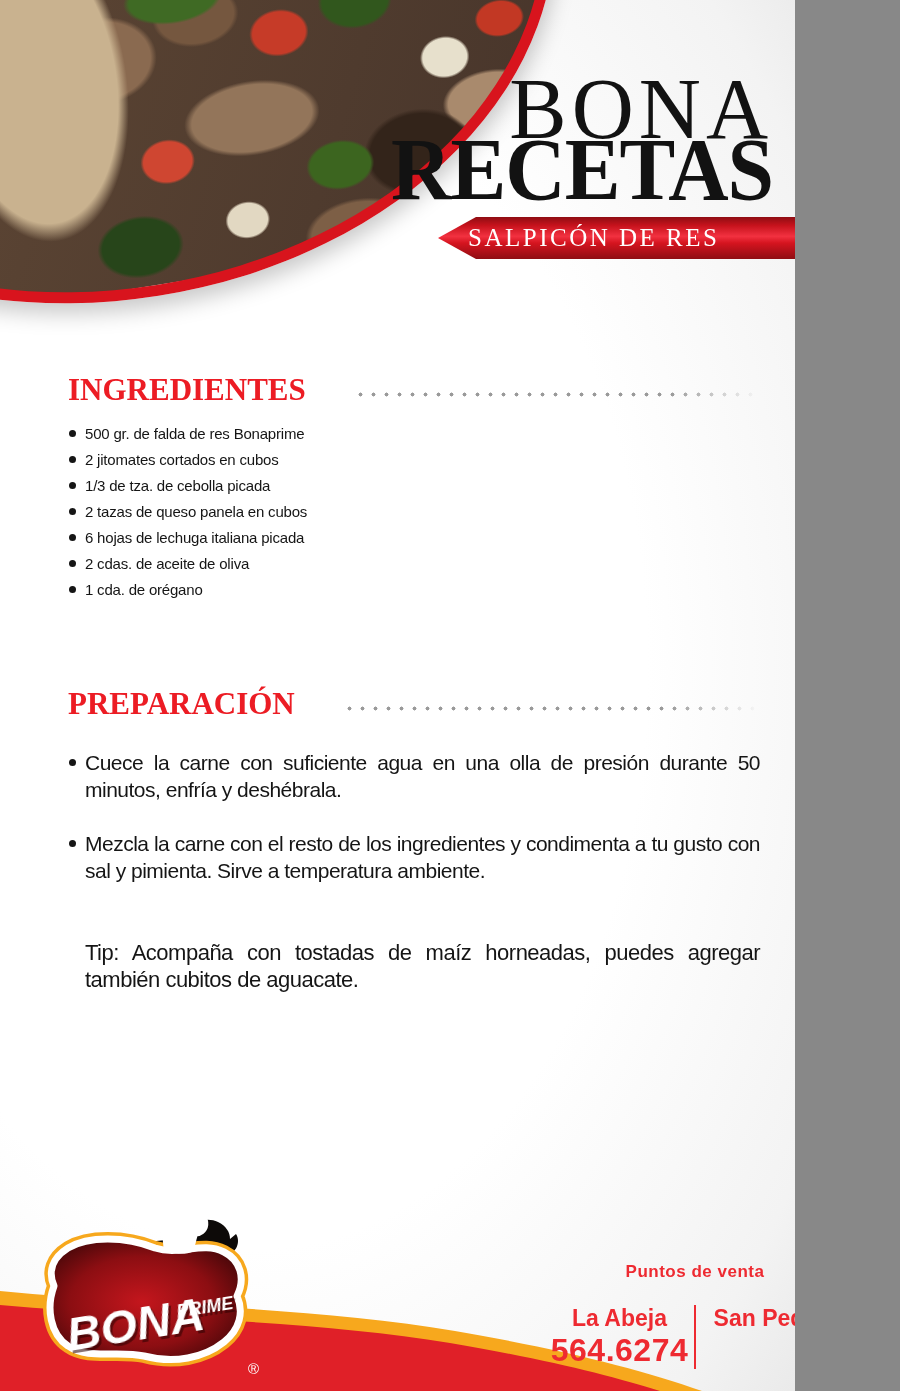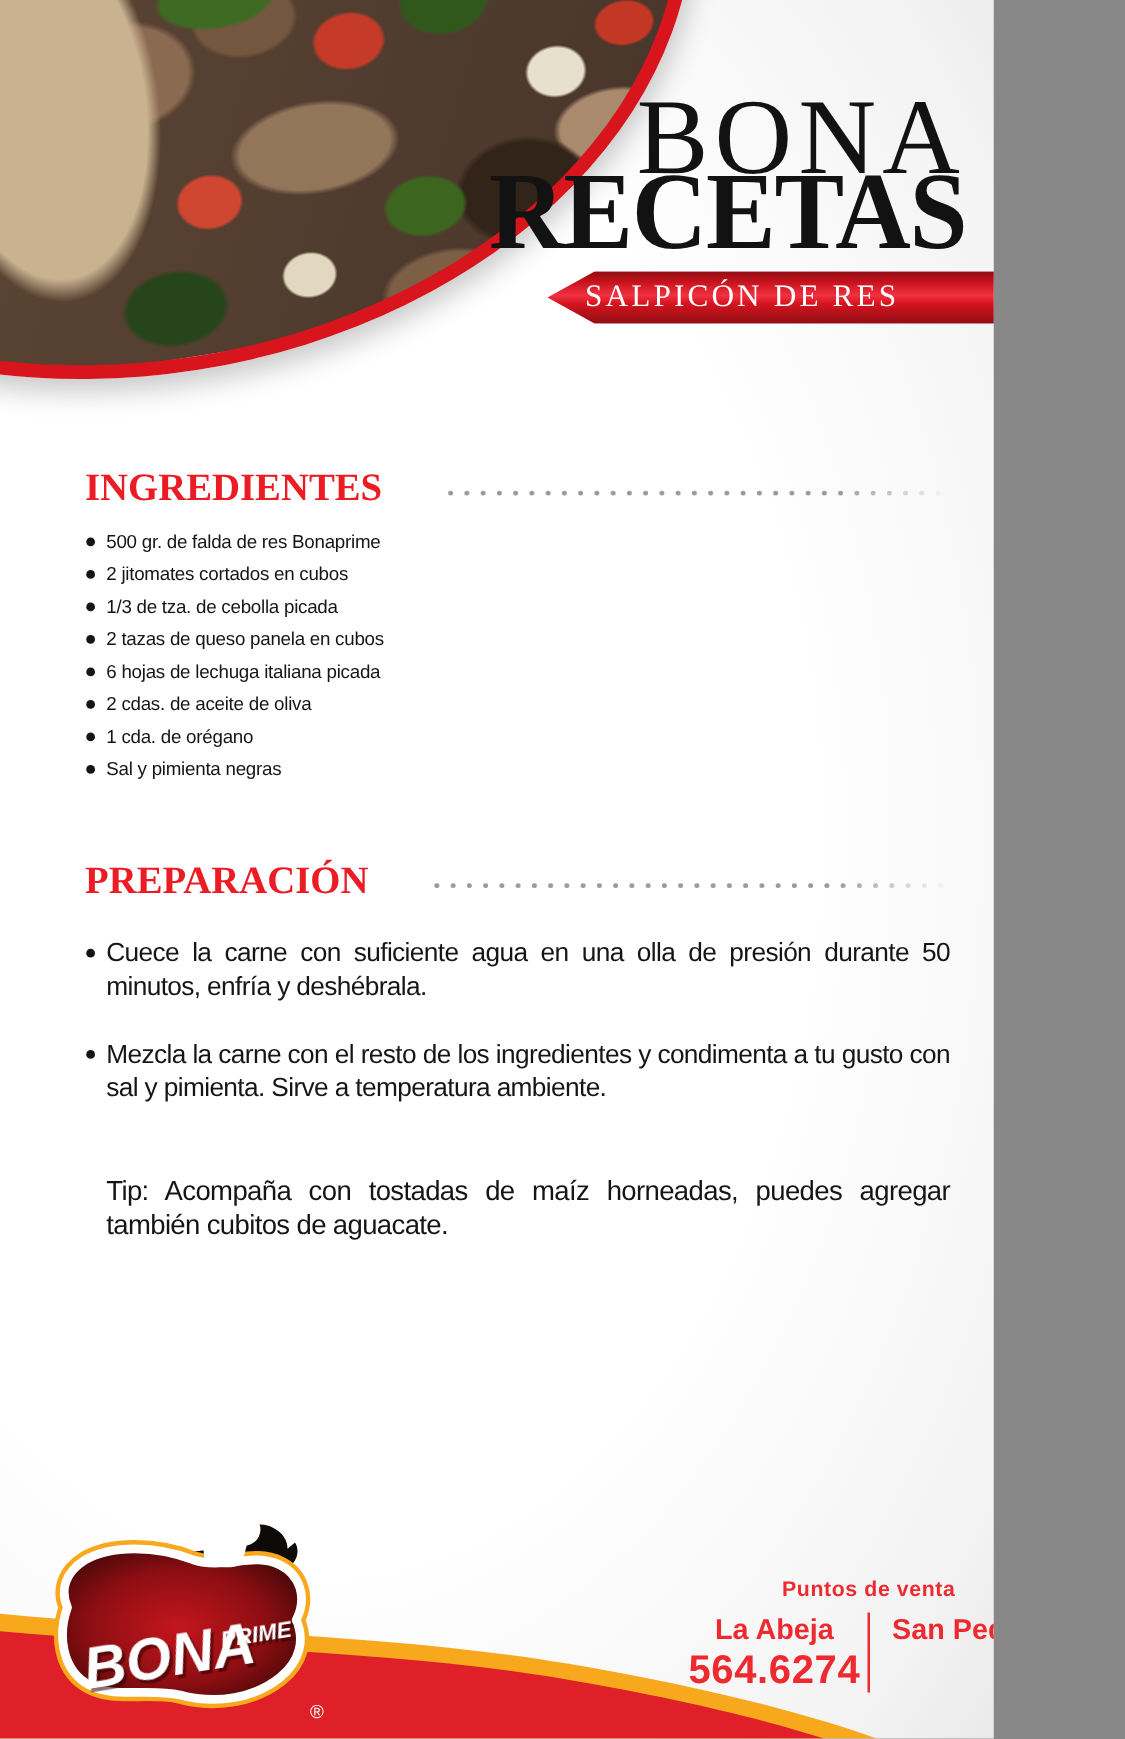--- a/index.html
+++ b/index.html
@@ -99,21 +99,21 @@
   
   .bottom-wave{position:absolute; left:0; bottom:0; width:900px; height:125px;}
 
   
   .logo{position:absolute; left:40px; top:1192px; width:230px; height:198px;}
 
   
   .sales{position:absolute; left:545px; top:1262px; width:300px; text-align:center;
     color:#ee2a31; font-weight:700;}
   .sales-heading{font-size:17px; letter-spacing:.5px;}
-  .sales-grid{display:grid; grid-template-columns:1fr 2px 1fr; margin-top:8px; align-items:center;}
+  .sales-grid{display:grid; grid-template-columns:1fr 2px 1fr; margin-top:23px; align-items:center;}
   .sales-name{font-size:23px; grid-row:1;}
   .sales-phone{font-size:32px; letter-spacing:.5px; grid-row:2;}
   .col-l{grid-column:1;} .col-r{grid-column:3;text-align:center;}
   .sales-divider{grid-column:2; grid-row:1 / span 2; width:2px; height:64px; background:#ee2a31; justify-self:center;}
 </style>
 </head>
 <body>
 
 <div class="page">
 
@@ -134,21 +134,20 @@
       <span class="dots"></span>
     </div>
     <ul class="ing-list">
       <li>500 gr. de falda de res Bonaprime</li>
       <li>2 jitomates cortados en cubos</li>
       <li>1/3 de tza. de cebolla picada</li>
       <li>2 tazas de queso panela en cubos</li>
       <li>6 hojas de lechuga italiana picada</li>
       <li>2 cdas. de aceite de oliva</li>
       <li>1 cda. de orégano</li>
-      <li>Sal y pimienta negras</li>
     </ul>
   </div>
 
   <div class="section sec-preparation">
     <div class="sec-head">
       <span class="sec-title">PREPARACIÓN</span>
       <span class="dots"></span>
     </div>
     <ul class="step-list">
       <li>Cuece la carne con suficiente agua en una olla de presión durante 50 minutos, enfría y deshébrala.</li>

